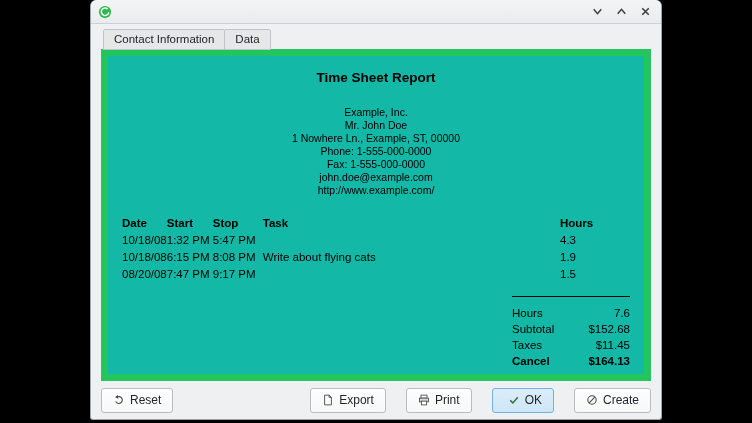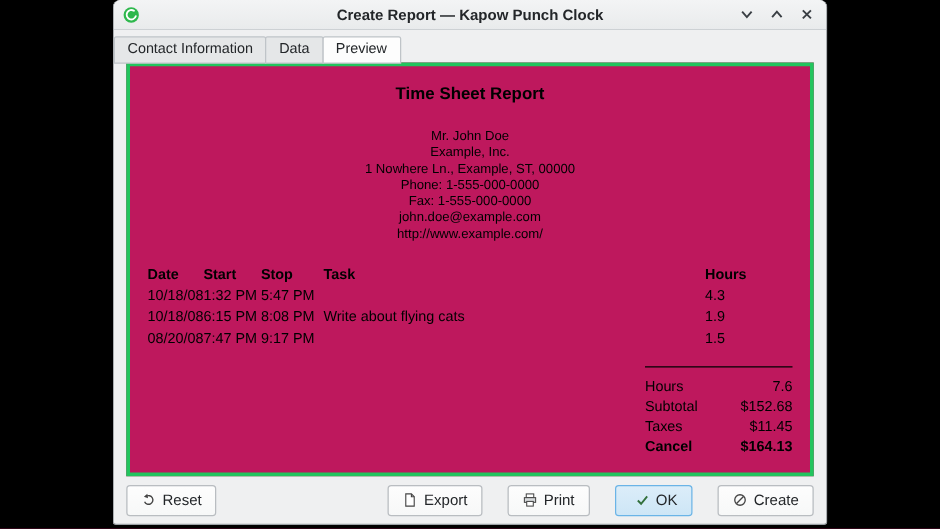--- a/index.html
+++ b/index.html
@@ -35,21 +35,21 @@
     width: 100%; text-align: center;
     font-size: 12px; font-weight: bold; color: #232629;
   }
   .win-controls {
     position: absolute; right: 9px; top: 0; height: 100%;
     display: flex; align-items: center; gap: 11px;
   }
   .win-btn { width: 13px; height: 13px; display: flex; align-items: center; justify-content: center; cursor: default; }
   
   .tabbar {
-    display: flex; margin-top: 5px;
+    display: flex; padding-left: 12px; margin-top: 5px;
     position: relative; z-index: 2; flex: 0 0 auto;
   }
   .tab {
     font-size: 11.5px; color: #232629;
     padding: 3px 10px 4px;
     background: #e5e7e8;
     border: 1px solid #bfc4c8;
     border-radius: 2px 2px 0 0;
     margin-right: -1px;
     margin-bottom: -1px;
@@ -57,22 +57,22 @@
   }
   .tab.active {
     background: #fdfdfd;
     padding-bottom: 5px;
     position: relative;
     z-index: 3;
   }
   
   .frame {
     flex: 1; margin: 0 10px;
-    border: 3px solid #22c55e;
-    background: #be185d;
+    border: 7px solid #22c55e;
+    background: #14b8a6;
     overflow: hidden;
     position: relative; z-index: 1;
   }
   .report { padding: 9px 14px 0; color: #000; }
   .report-title { text-align: center; font-weight: bold; font-size: 13.5px; margin-top: 5px; }
   .contact { text-align: center; font-size: 10.5px; line-height: 13px; margin-top: 21px; }
   table.sheet { width: 100%; border-collapse: collapse; margin-top: 17px; font-size: 11.5px; }
   table.sheet th, table.sheet td { padding: 2.5px 0; font-weight: normal; text-align: left; white-space: nowrap; }
   table.sheet th { font-weight: bold; }
   .c-date  { width: 44px; }
@@ -117,21 +117,20 @@
 
 <div class="window">
 
   <div class="titlebar">
     <span class="app-icon">
       <svg viewBox="0 0 16 16">
           <circle cx="8" cy="8" r="7" fill="#2eb84d"></circle>
           <path d="M10.5 4.2 A4.3 4.3 0 1 0 12.2 9" stroke="#fff" stroke-width="1.7" fill="none" stroke-linecap="round"></path>
         </svg>
     </span>
-    <span class="title">Create Report — Kapow Punch Clock</span>
     <div class="win-controls">
       <span class="win-btn">
         <svg viewBox="0 0 12 12">
             <polyline points="2.5,4 6,8 9.5,4" fill="none" stroke="#3a3f44" stroke-width="1.4"></polyline>
           </svg>
       </span>
       <span class="win-btn">
         <svg viewBox="0 0 12 12">
             <polyline points="2.5,8 6,4 9.5,8" fill="none" stroke="#3a3f44" stroke-width="1.4"></polyline>
           </svg>
@@ -140,30 +139,29 @@
         <svg viewBox="0 0 12 12">
             <path d="M3 3 L9 9 M9 3 L3 9" stroke="#3a3f44" stroke-width="1.4"></path>
           </svg>
       </span>
     </div>
   </div>
 
   <div class="tabbar">
     <div class="tab">Contact Information</div>
     <div class="tab">Data</div>
-    <div class="tab active">Preview</div>
   </div>
 
   <div class="frame">
     <div class="report">
       <div class="report-title">Time Sheet Report</div>
 
       <div class="contact">
+        <div>Example, Inc.</div>
         <div>Mr. John Doe</div>
-        <div>Example, Inc.</div>
         <div>1 Nowhere Ln., Example, ST, 00000</div>
         <div>Phone: 1-555-000-0000</div>
         <div>Fax: 1-555-000-0000</div>
         <div>john.doe@example.com</div>
         <div>http://www.example.com/</div>
       </div>
 
       <table class="sheet">
         <thead>
           <tr>

